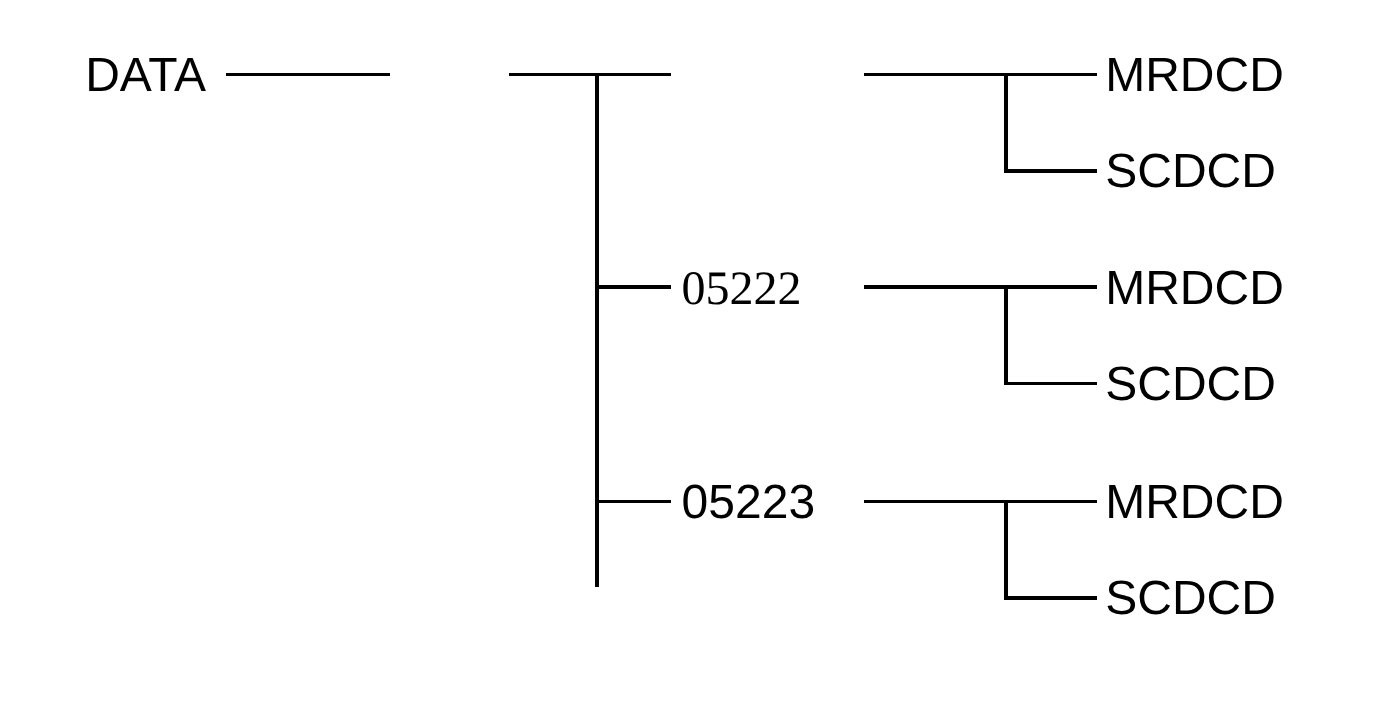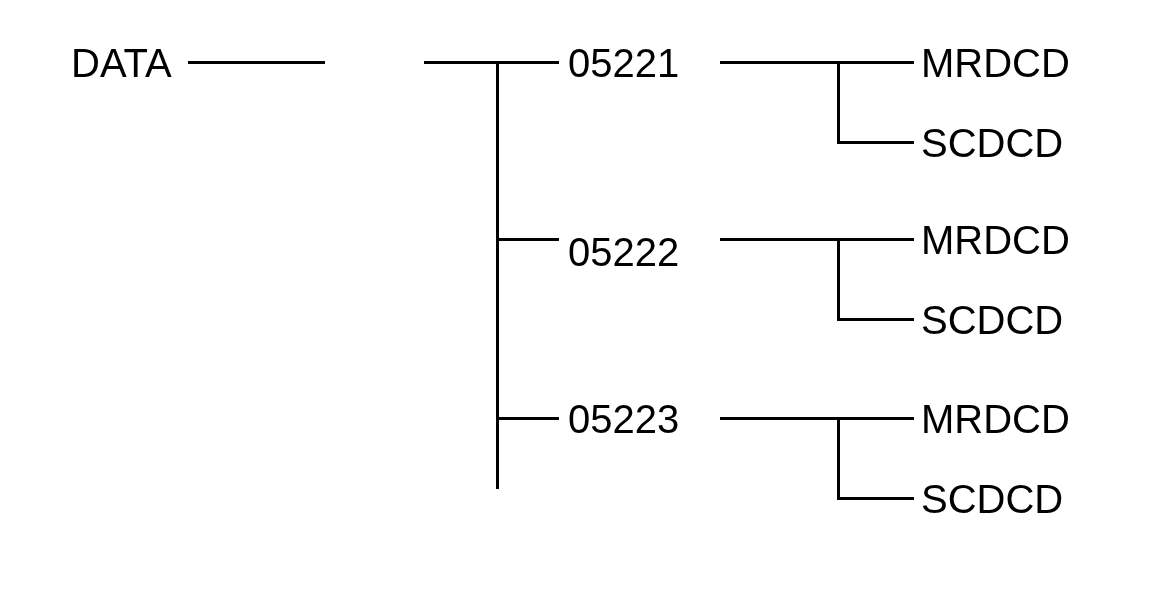--- a/index.html
+++ b/index.html
@@ -75,22 +75,21 @@
     <line class="tree-line" x1="720" y1="418" x2="840" y2="418"></line>
     <line class="tree-line" x1="838.5" y1="417" x2="838.5" y2="500"></line>
     <line class="tree-line" x1="838" y1="418" x2="914" y2="418"></line>
     <line class="tree-line" x1="838" y1="498.5" x2="914" y2="498.5"></line>
 
   </svg>
 
   <div class="node-label" style="left:38px; top:43px;margin-left:33px;">DATA</div>
 
 
-  <div class="node-label" style="left:568px; top:43px;">05221</div>
-  <div class="node-label" style="left:568px; top:232px;">05222</div>
+  <div class="node-label" style="left:568px; top:220px;font-family:Liberation Serif, serif;">05222</div>
   <div class="node-label" style="left:568px; top:399px;">05223</div>
 
   <div class="node-label" style="left:921px; top:43px;">MRDCD</div>
   <div class="node-label" style="left:921px; top:123px;">SCDCD</div>
 
   <div class="node-label" style="left:921px; top:220px;">MRDCD</div>
   <div class="node-label" style="left:921px; top:300px;">SCDCD</div>
 
   <div class="node-label" style="left:921px; top:399px;">MRDCD</div>
   <div class="node-label" style="left:921px; top:479px;">SCDCD</div>

